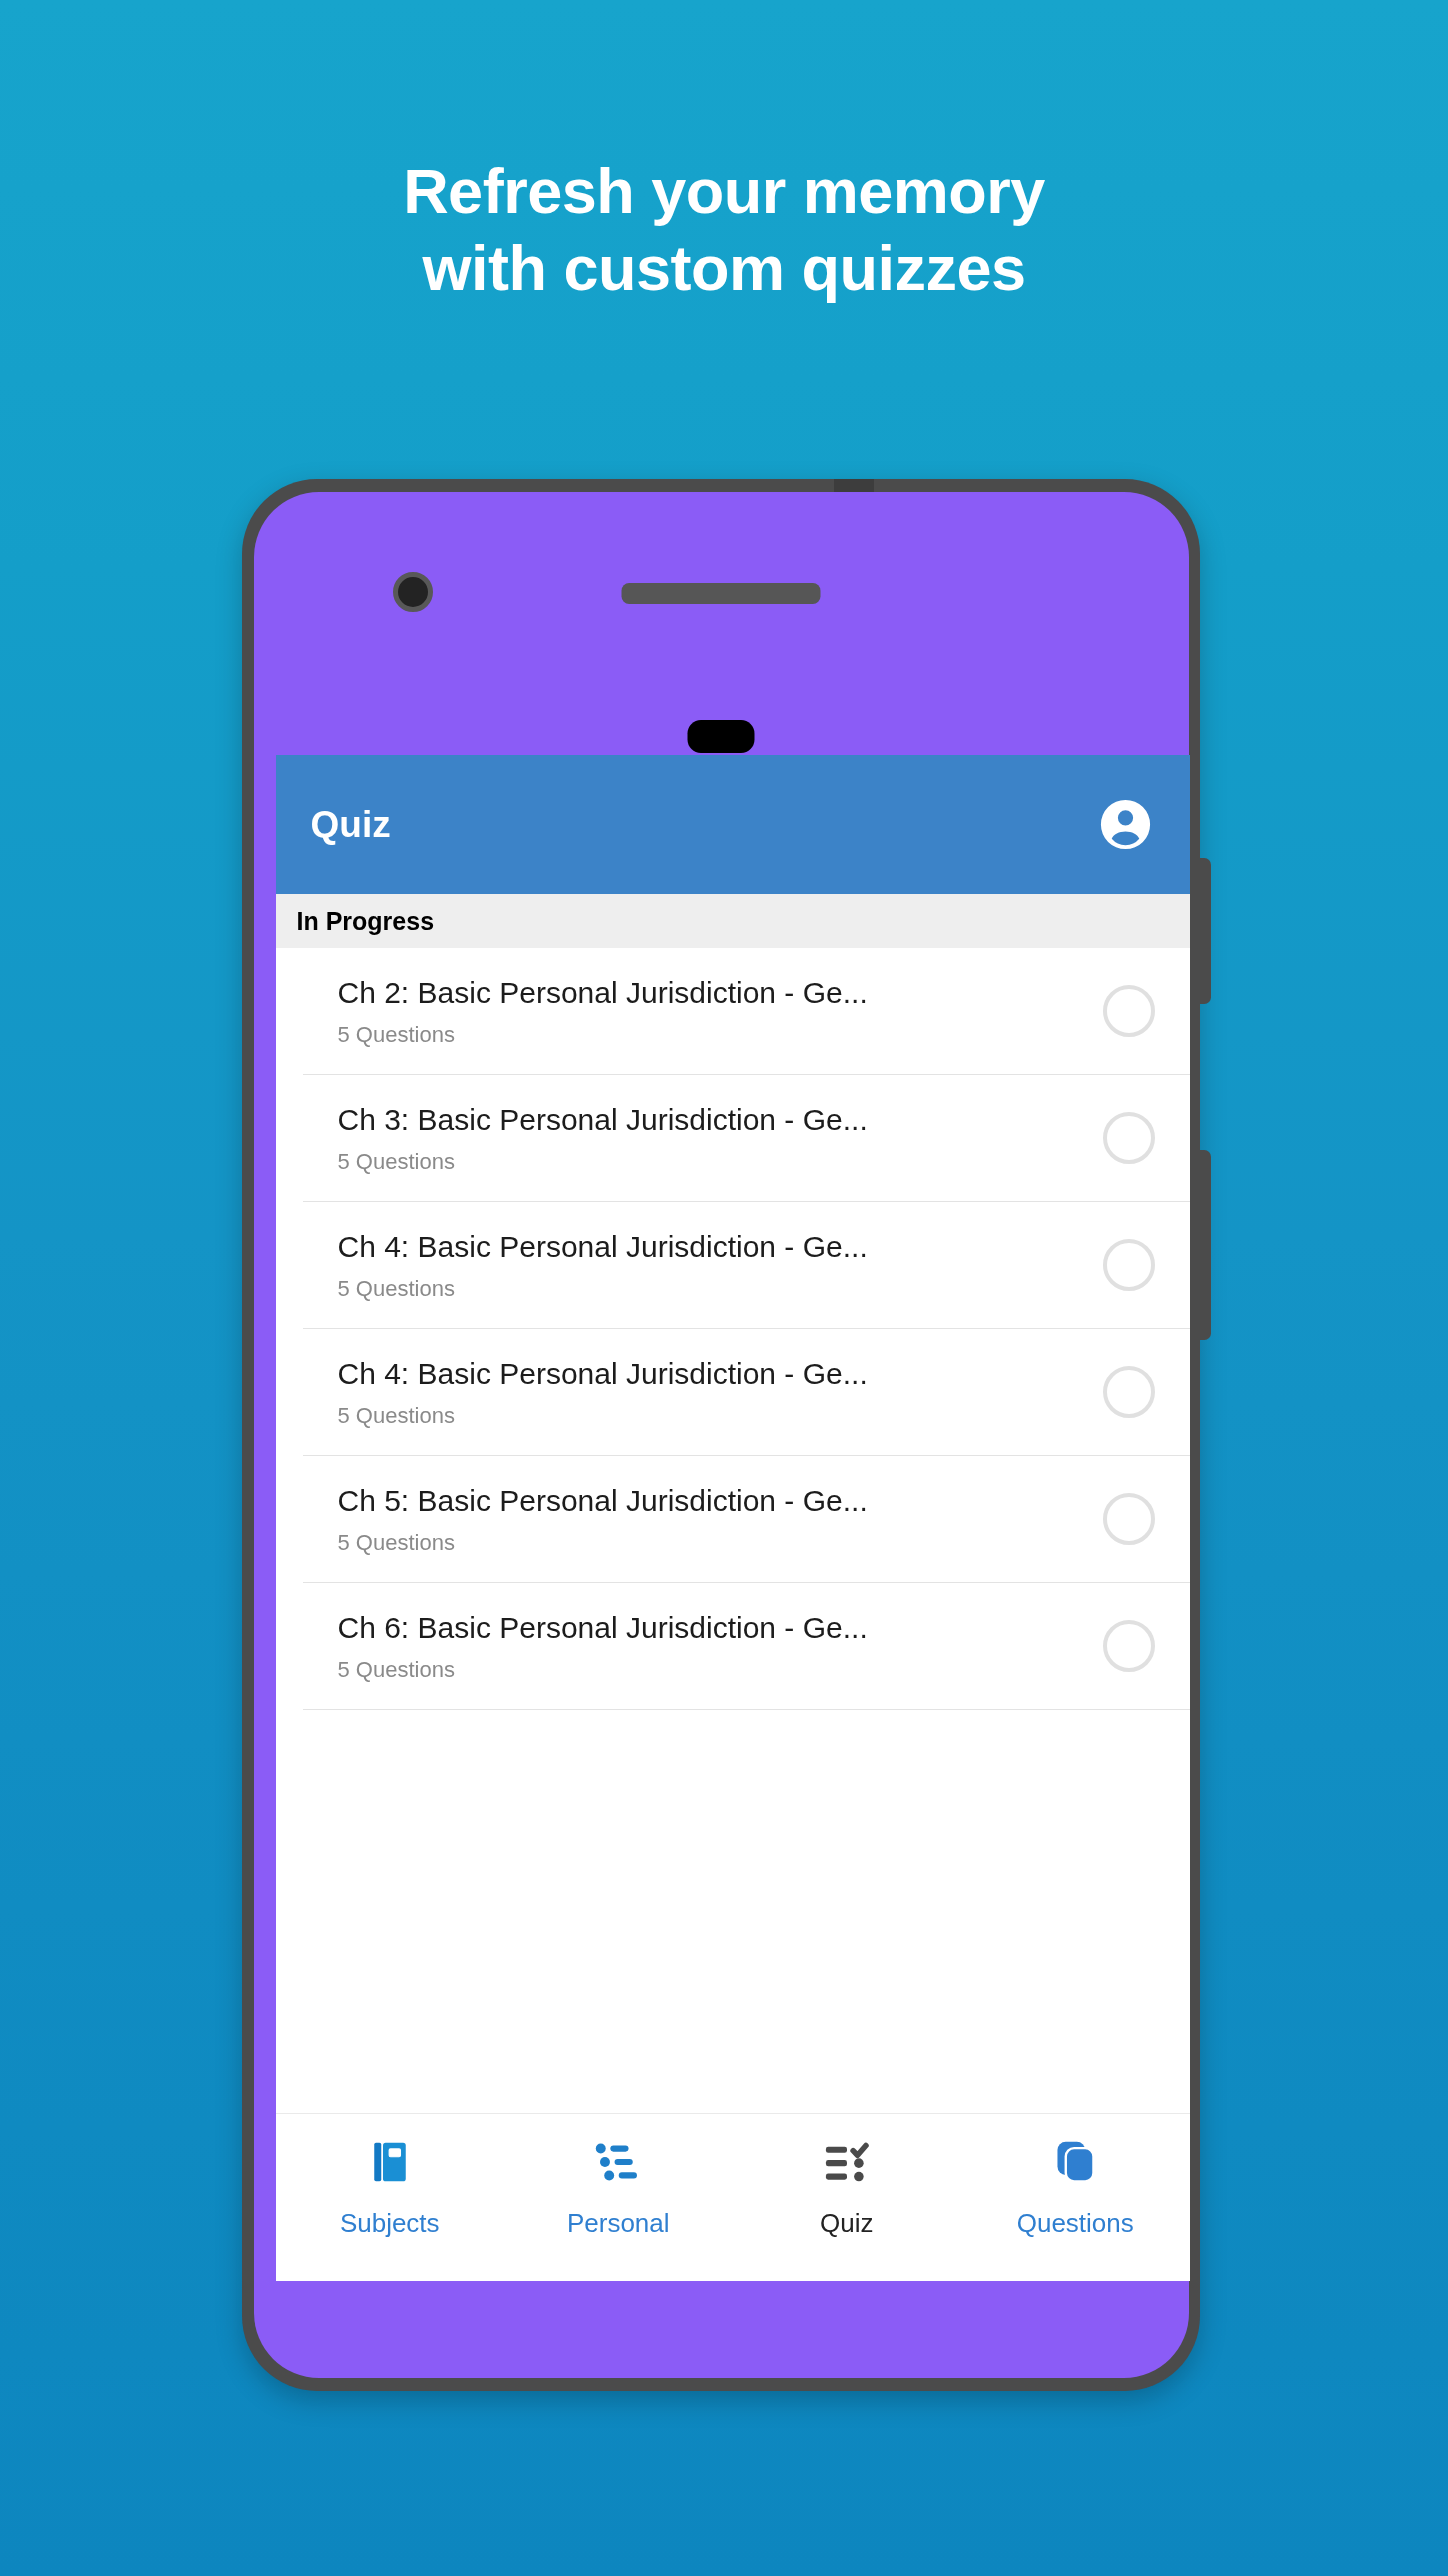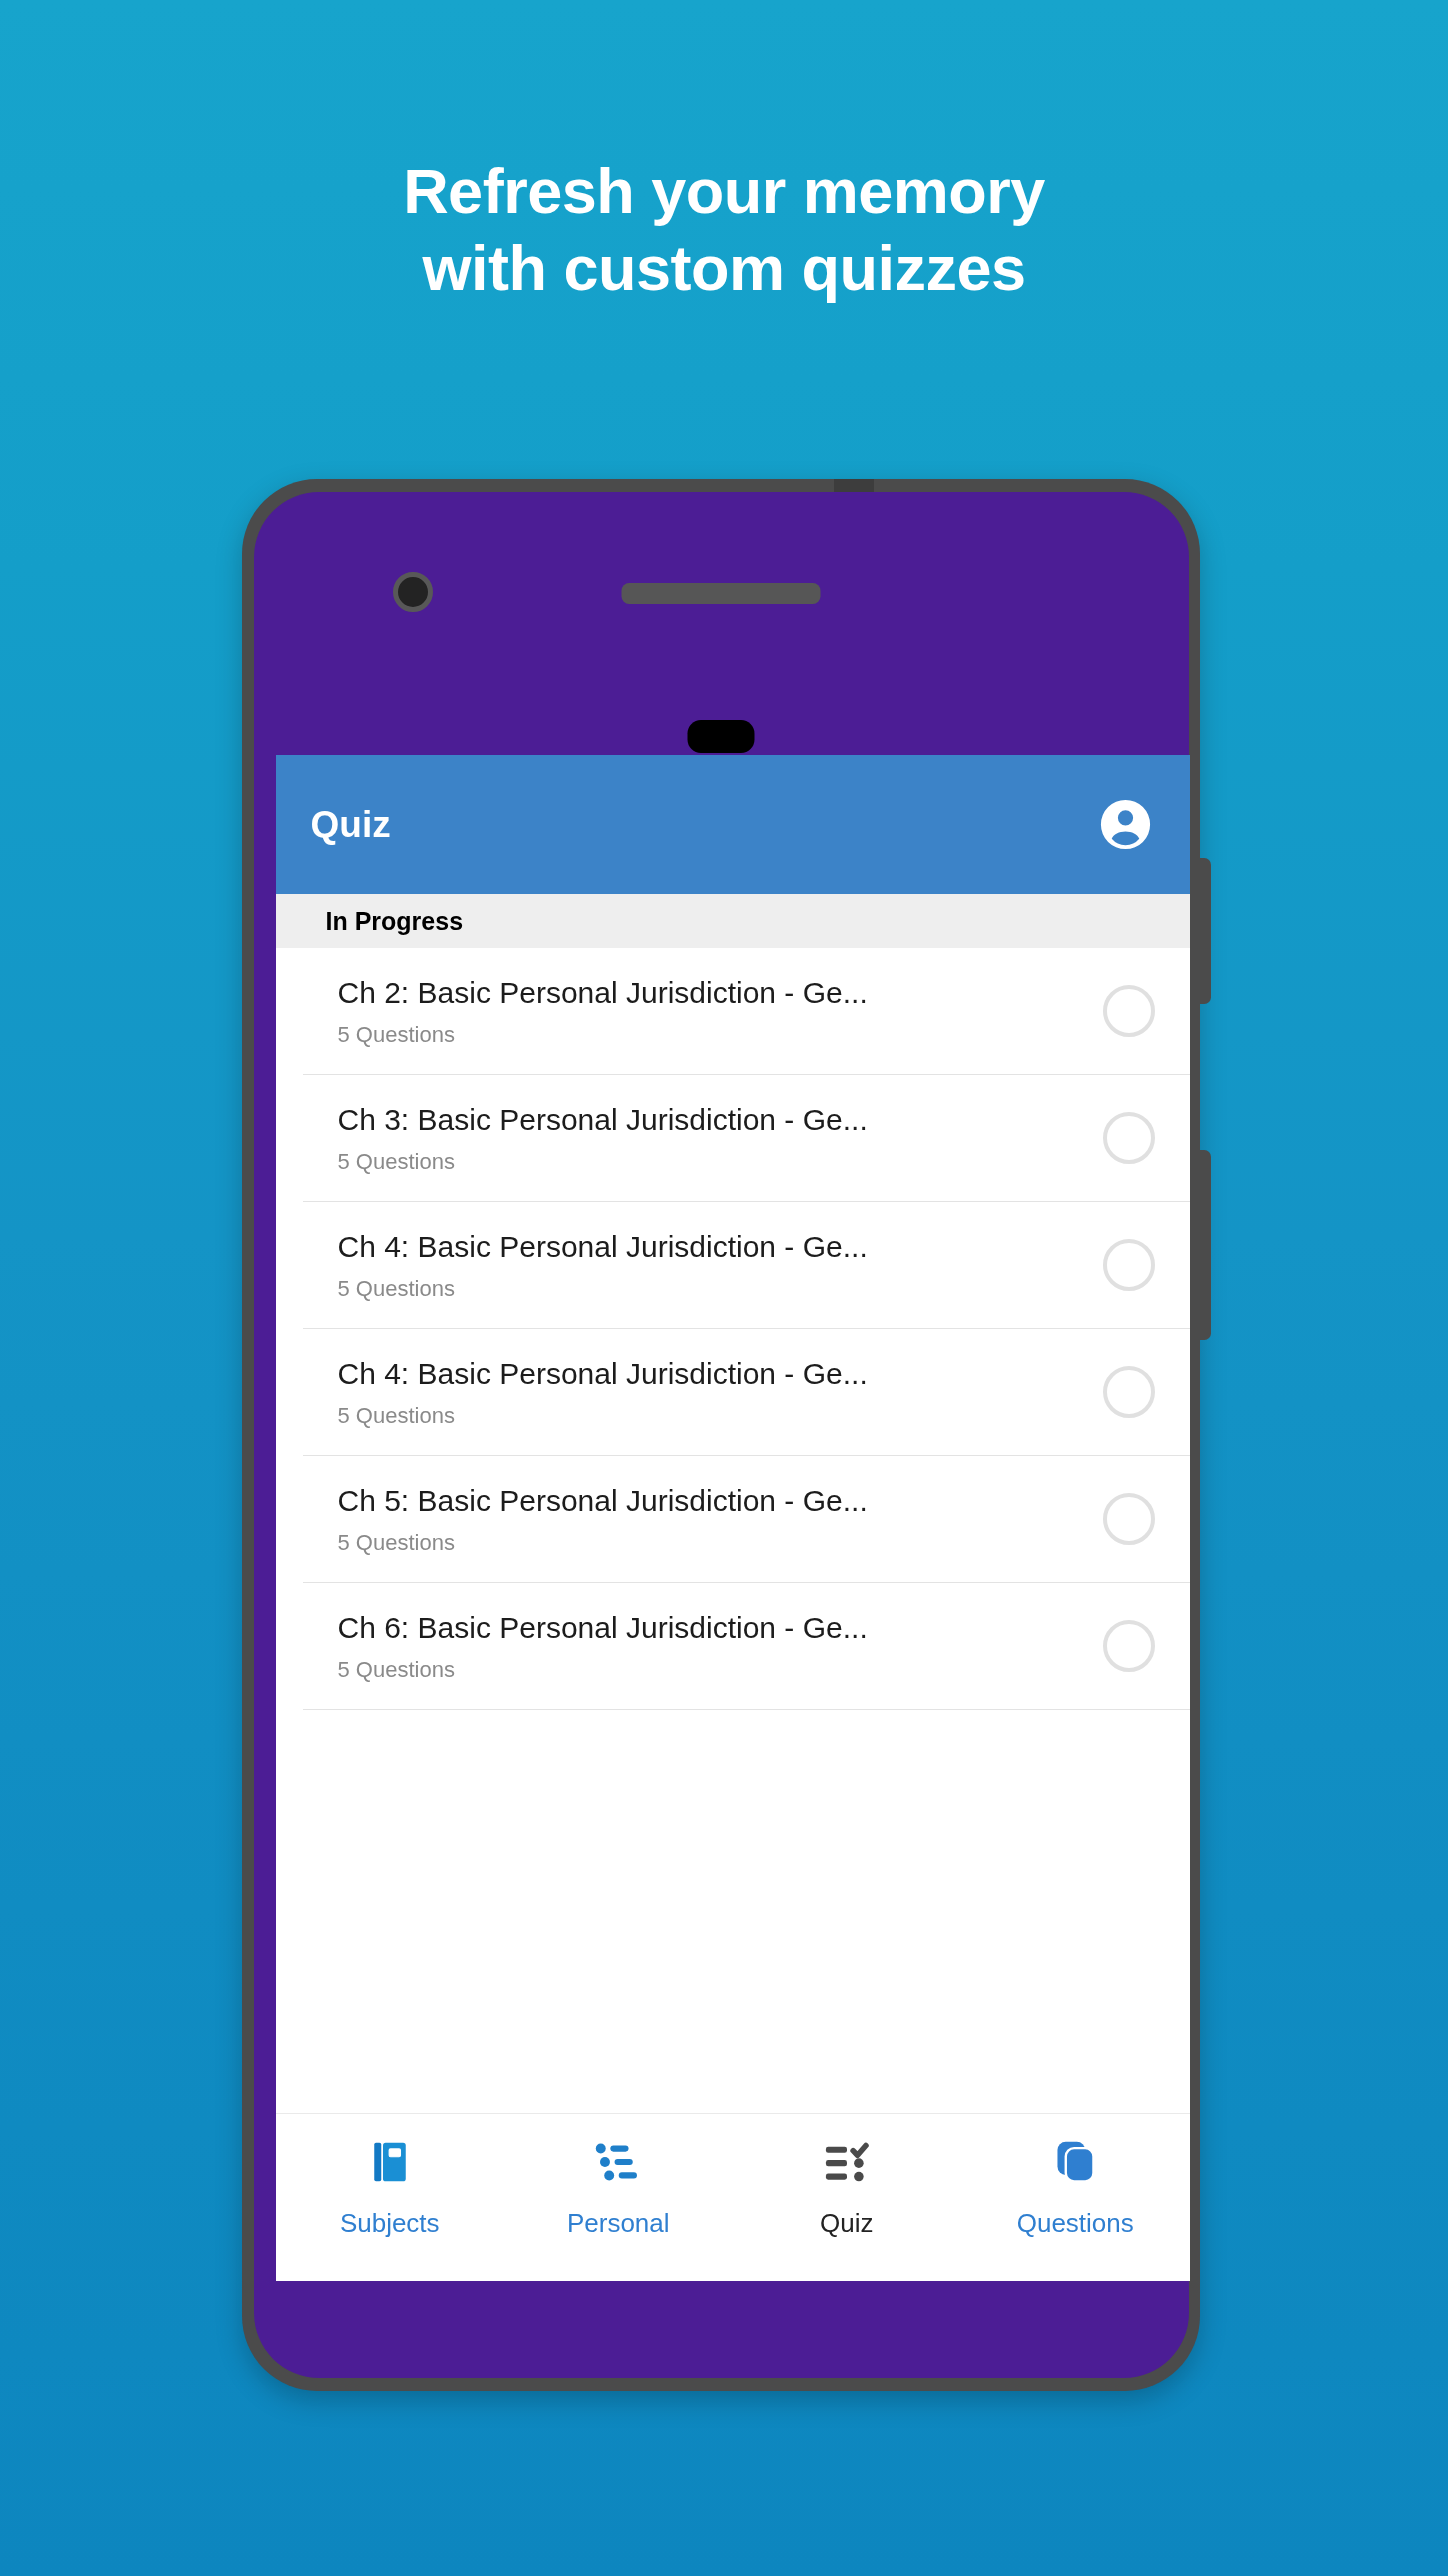--- a/index.html
+++ b/index.html
@@ -34,21 +34,21 @@
     position:absolute;
     left:242px; top:479px;
     width:958px; height:1912px;
     background:#4b4b4b;
     border-radius:75px;
     box-shadow:0 9.6px 27px rgba(0,0,0,.22);
   }
   .phone-inner {
     position:absolute;
     left:11.5px; top:13.4px; right:11.5px; bottom:13.4px;
-    background:#4c1d95;
+    background:#8b5cf6;
     border-radius:65px;
   }
 
   
   .cam {
     position:absolute; left:139px; top:80px;
     width:40px; height:40px;
     border-radius:50%;
     border:5.8px solid #585858;
     background:#232323;
@@ -110,21 +110,21 @@
     font-weight:bold;
   }
   .avatar-icon { width:59px; height:59px; display:block; }
 
   
   .section-head {
     background:#eeeeee;
     height:54px;
     display:flex;
     align-items:center;
-    padding:0 50px;
+    padding:0 21px;
     color:#000000;
     font-size:25px;
     font-weight:bold;
     flex:0 0 auto;
   }
 
   
   .list { flex:1 1 auto; background:#ffffff; }
   .row {
     height:127px;

